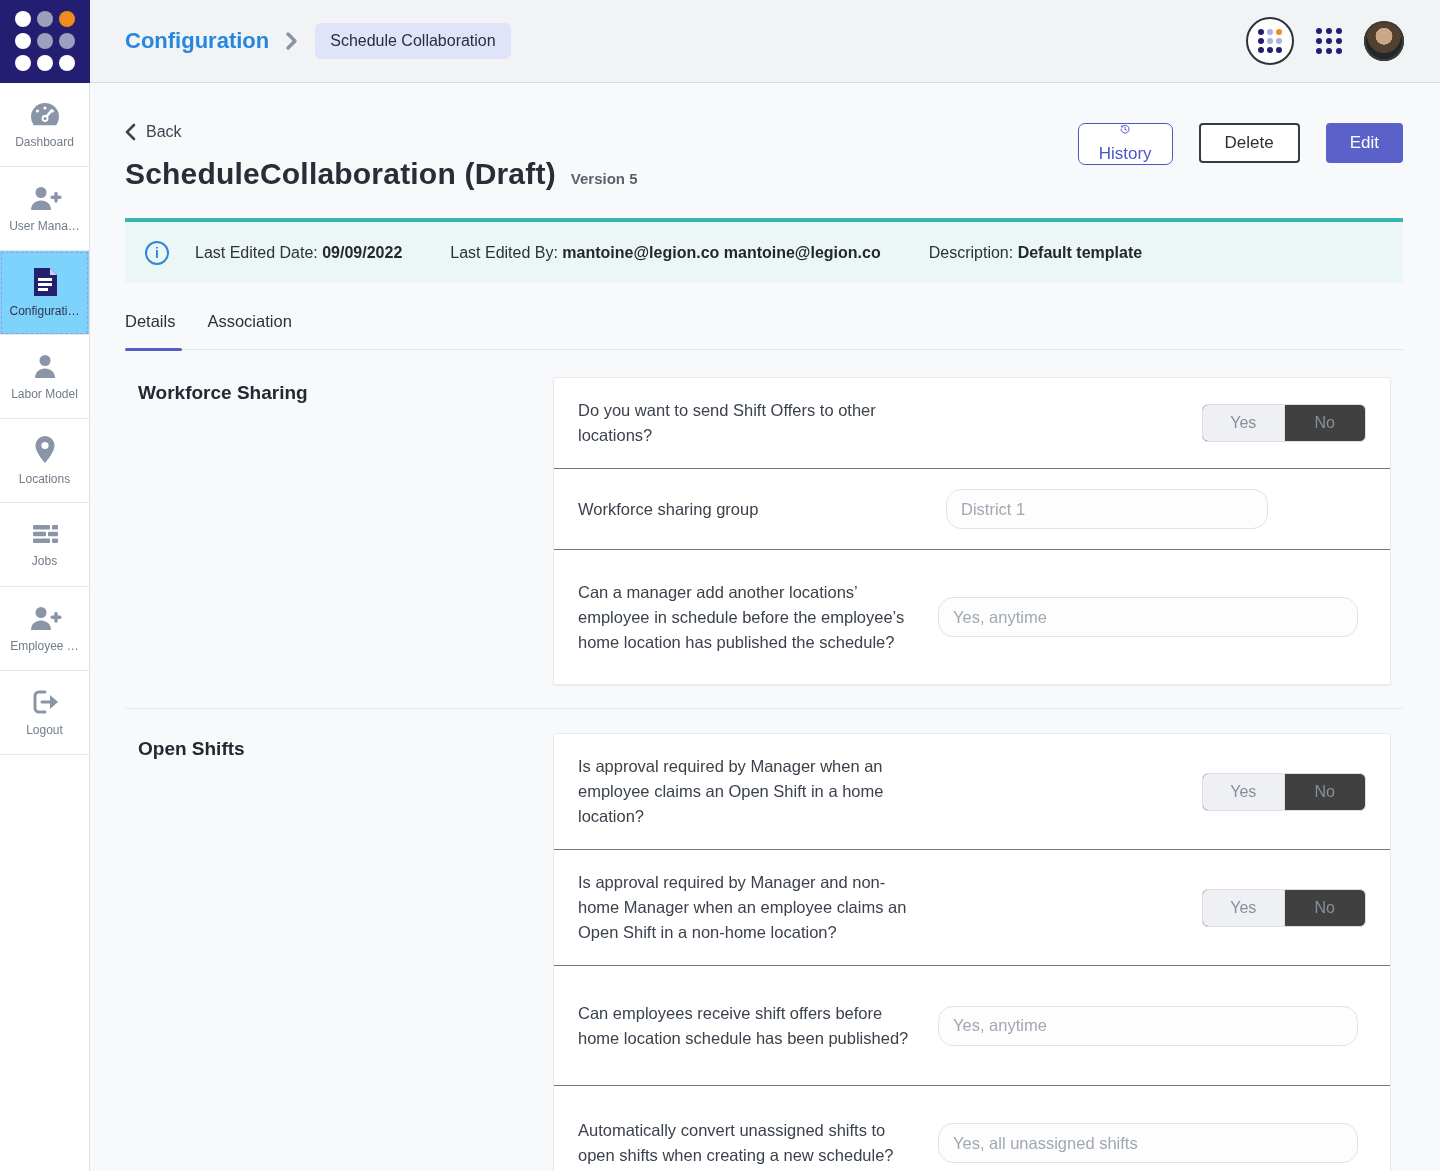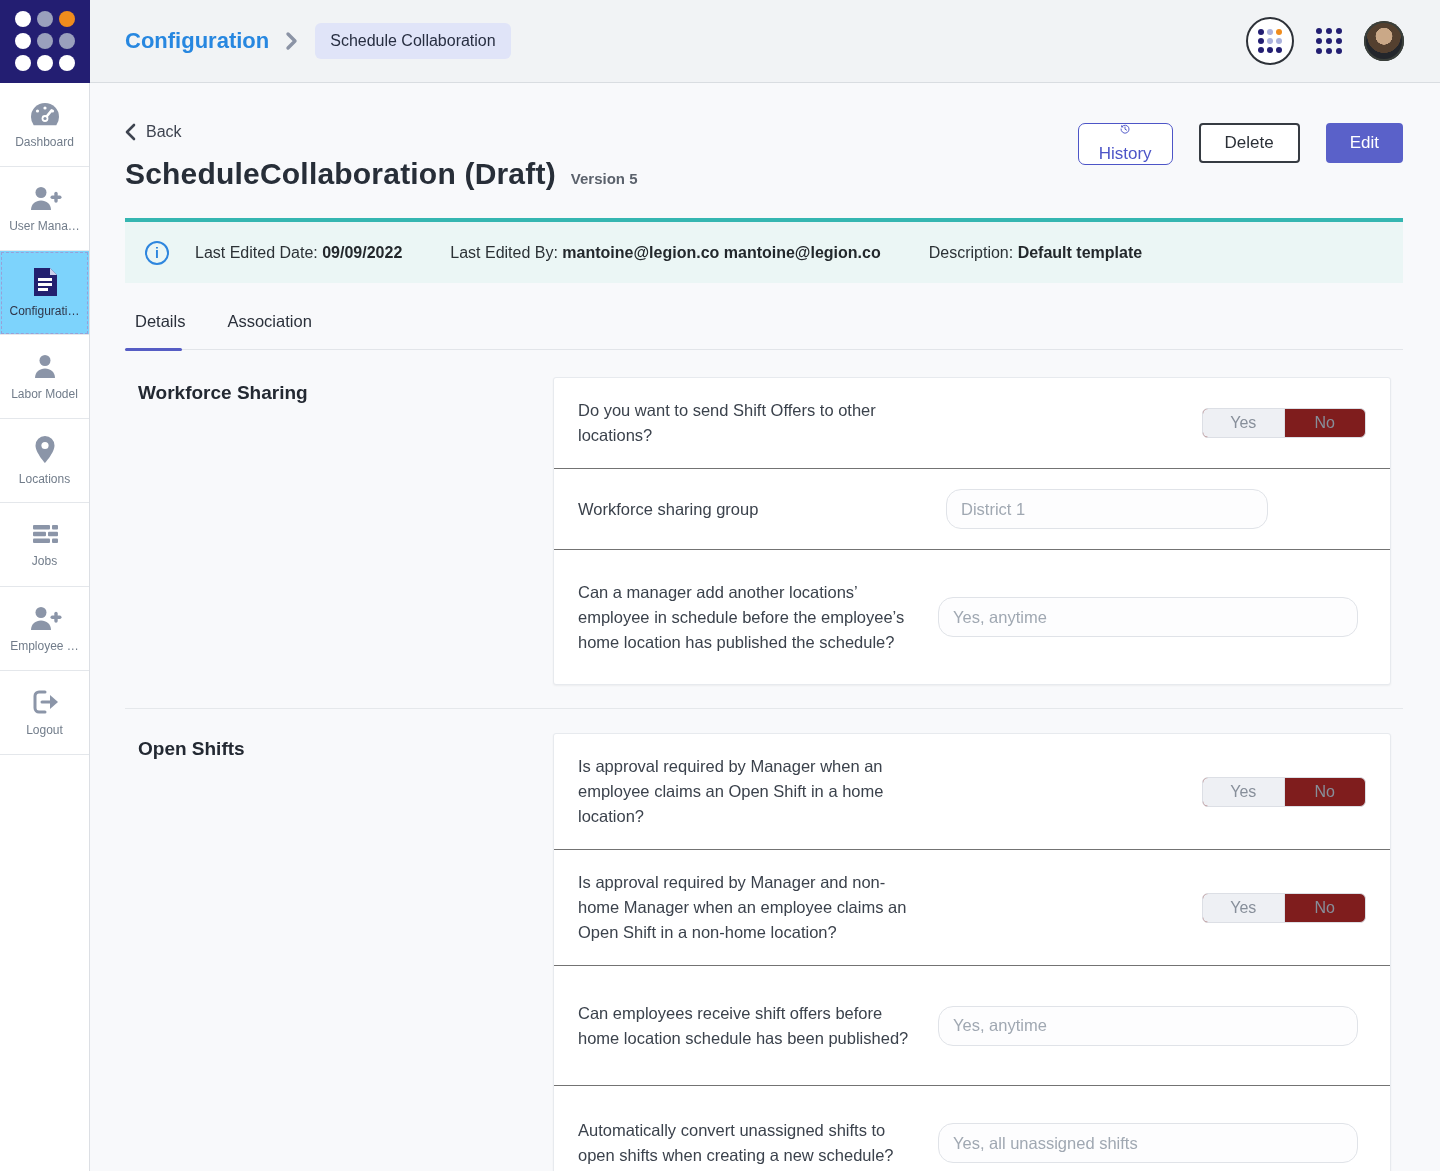--- a/index.html
+++ b/index.html
@@ -52,33 +52,33 @@
   
   .banner { margin-top:27px; height:65px; background:#ebf6f5; border-top:4px solid #35b6b1;
     display:flex; align-items:center; padding-left:20px; font-size:16px; color:#2c3236; }
   .info-badge { width:24px; height:24px; border:2px solid #2e86de; color:#2e86de; border-radius:50%;
     display:flex; align-items:center; justify-content:center; font-size:14px; font-weight:700; flex:none; }
   .bn-item { margin-left:26px; white-space:nowrap; }
   .bn-item b { color:#23282c; }
   .bn-item.by { margin-left:48px; } .bn-item.desc { margin-left:48px; }
   
   .tabs { margin-top:23px; position:relative; border-bottom:1px solid #e2e5e9; display:flex; gap:32px; }
-  .tab { font-size:16.5px; color:#2b313b; padding:6px 0 18px; cursor:pointer;margin-left:10px; }
+  .tab { font-size:16.5px; color:#2b313b; padding:6px 0 18px; cursor:pointer; }
   .tab.active { font-weight:500; }
   .tab-underline { position:absolute; left:0; bottom:-2px; width:57px; height:3px; background:#565dc4; border-radius:2px; }
   
   .section { display:flex; margin-top:27px; }
   .sec-title { width:428px; flex:none; font-size:19px; font-weight:700; color:#232932; padding:5px 0 0 13px; }
   .card { width:838px; background:#fff; border:1px solid #e7eaee; border-radius:3px; box-shadow:0 1px 2px rgba(0,0,0,.05); }
   .row { display:flex; align-items:center; padding:20px 24px; }
   .row + .row { border-top:1px solid #737373; }
   .q { flex:1; font-size:16.5px; color:#3b424c; line-height:25px; padding-right:20px; }
   .ctl { width:420px; flex:none; display:flex; }
   .ctl.right { justify-content:flex-end; }
-  .toggle { display:flex; width:164px; height:30px; border:1px solid #dcdfe5; border-radius:6px; overflow:hidden; background:#7f1d1d; }
+  .toggle { display:flex; width:164px; height:38px; border:1px solid #dcdfe5; border-radius:6px; overflow:hidden; background:#404040; }
   .tg { flex:1; display:flex; align-items:center; justify-content:center; font-size:16px; color:#878f9a; cursor:pointer; }
   .tg.sel { background:#eef0f4; border-right:1px solid #dcdfe5; }
   .input { height:40px; width:420px; border:1px solid #e0e3e8; border-radius:15px; background:#fdfdfe;
     display:flex; align-items:center; padding:0 14px; font-size:16.5px; color:#a0a8b2; cursor:pointer; }
   .input--short { width:322px; }
   .section-divider { margin-top:23px; border-top:1px solid #e5e8eb; }
   .r-tall { padding:26px 24px; }
 </style>
 </head>
 <body>

